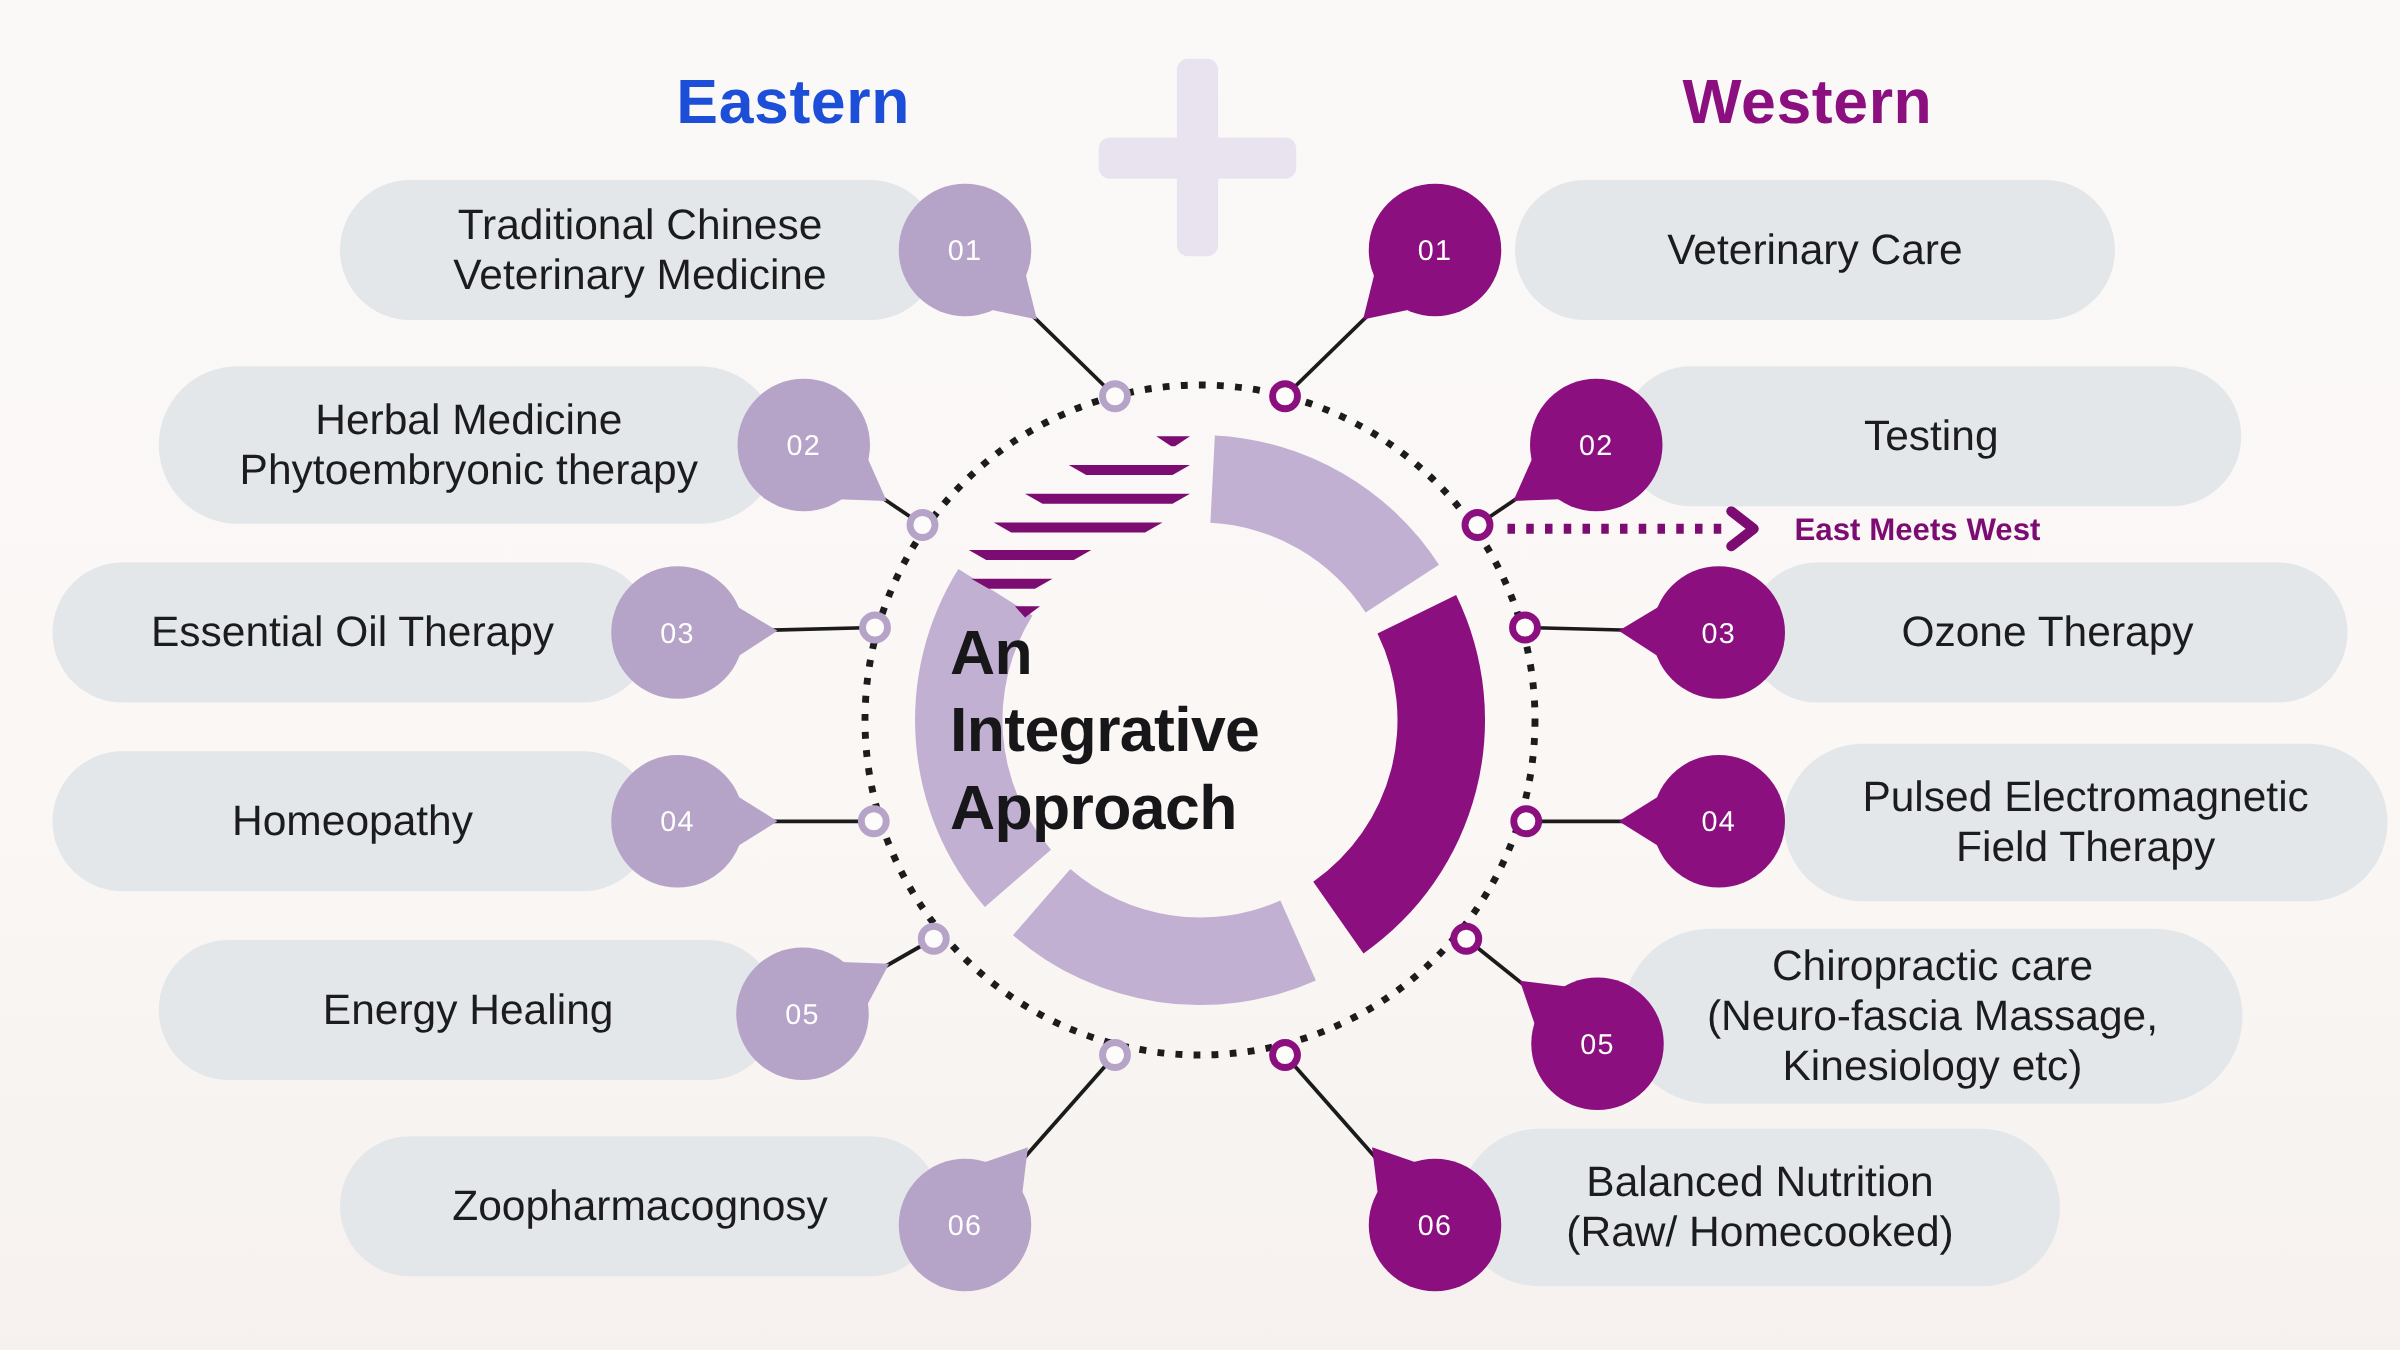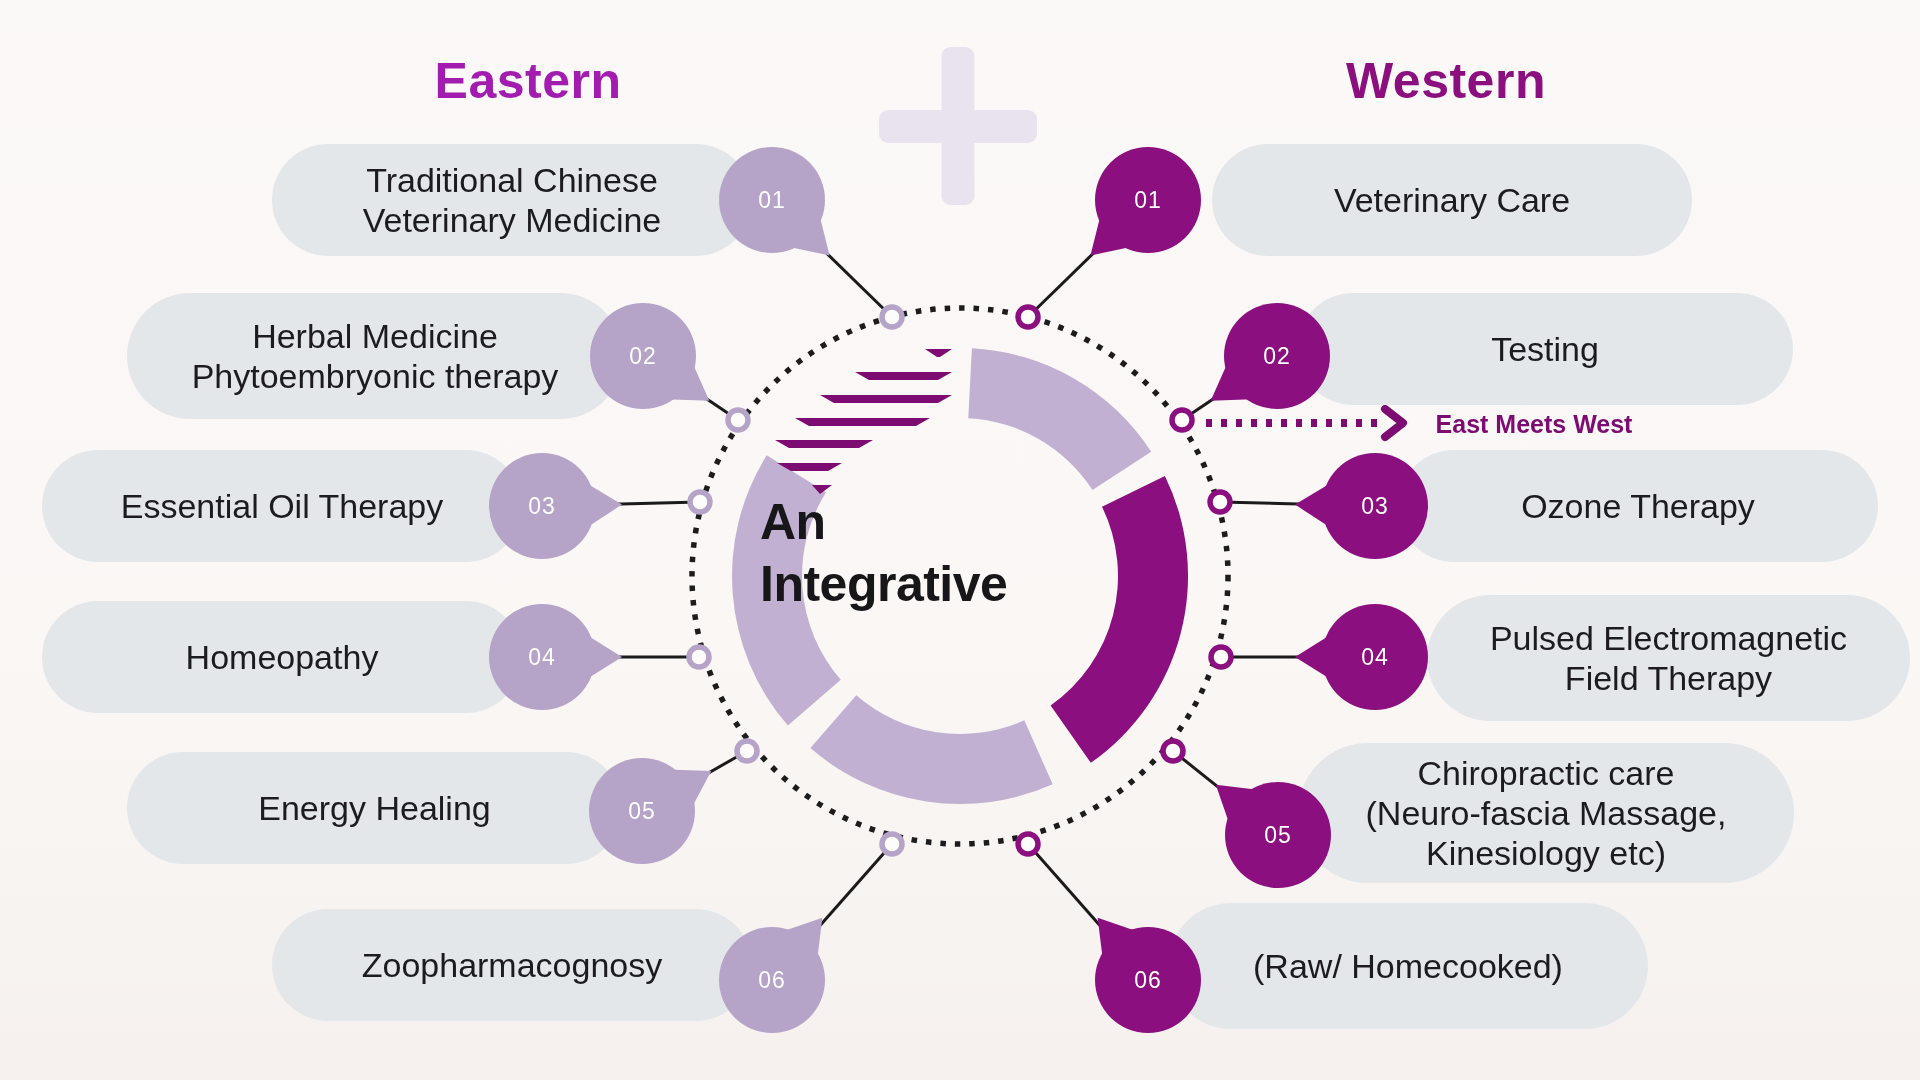--- a/index.html
+++ b/index.html
@@ -9,21 +9,21 @@
     font-family:"Liberation Sans", sans-serif;
     -webkit-font-smoothing:antialiased;
   }
   .canvas{position:absolute;inset:0;width:1920px;height:1080px;}
   svg.layer{position:absolute;left:0;top:0;z-index:0;}
 
   .side-title{
     position:absolute;top:50px;width:420px;height:62px;line-height:62px;
     text-align:center;font-size:50px;font-weight:700;letter-spacing:.5px;z-index:3;
   }
-  .side-title.east{left:318px;color:#a21caf;}
+  .side-title.east{left:308px;color:#1d4ed8;text-align:right;}
   .side-title.west{left:1236px;color:#8c0f7f;}
 
   .pill{
     position:absolute;background:#e4e7e9;border-radius:70px;z-index:1;
     display:flex;flex-direction:column;justify-content:center;align-items:center;
     color:#1c1c1e;font-size:34px;line-height:40px;text-align:center;
   }
 
   .bubble{
     position:absolute;width:106px;height:106px;border-radius:50%;z-index:2;
@@ -117,20 +117,21 @@
       <circle stroke="#8c0f7f" cx="1028" cy="844" r="10"></circle>
     </g>
   </svg>
 
   <div class="side-title east">Eastern</div>
   <div class="side-title west">Western</div>
 
   <div class="center-title">
     <div>An</div>
     <div>Integrative</div>
+    <div>Approach</div>
   </div>
 
   <div class="emw-label">East Meets West</div>
 
   <div class="pill" style="left:272px;top:144px;width:480px;height:112px;">
     <div>Traditional Chinese</div>
     <div>Veterinary Medicine</div>
   </div>
   <div class="pill" style="left:127px;top:293px;width:496px;height:126px;">
     <div>Herbal Medicine</div>
@@ -161,20 +162,21 @@
   <div class="pill" style="left:1427px;top:595px;width:483px;height:126px;">
     <div>Pulsed Electromagnetic</div>
     <div>Field Therapy</div>
   </div>
   <div class="pill" style="left:1298px;top:743px;width:496px;height:140px;">
     <div>Chiropractic care</div>
     <div>(Neuro-fascia Massage,</div>
     <div>Kinesiology etc)</div>
   </div>
   <div class="pill" style="left:1168px;top:903px;width:480px;height:126px;">
+    <div>Balanced Nutrition</div>
     <div>(Raw/ Homecooked)</div>
   </div>
 
   <div class="bubble east" style="left:719px;top:147px;--a:44deg;">
     <span class="tail"></span>
     <span class="num">01</span>
   </div>
   <div class="bubble east" style="left:590px;top:303px;--a:34deg;">
     <span class="tail"></span>
     <span class="num">02</span>

